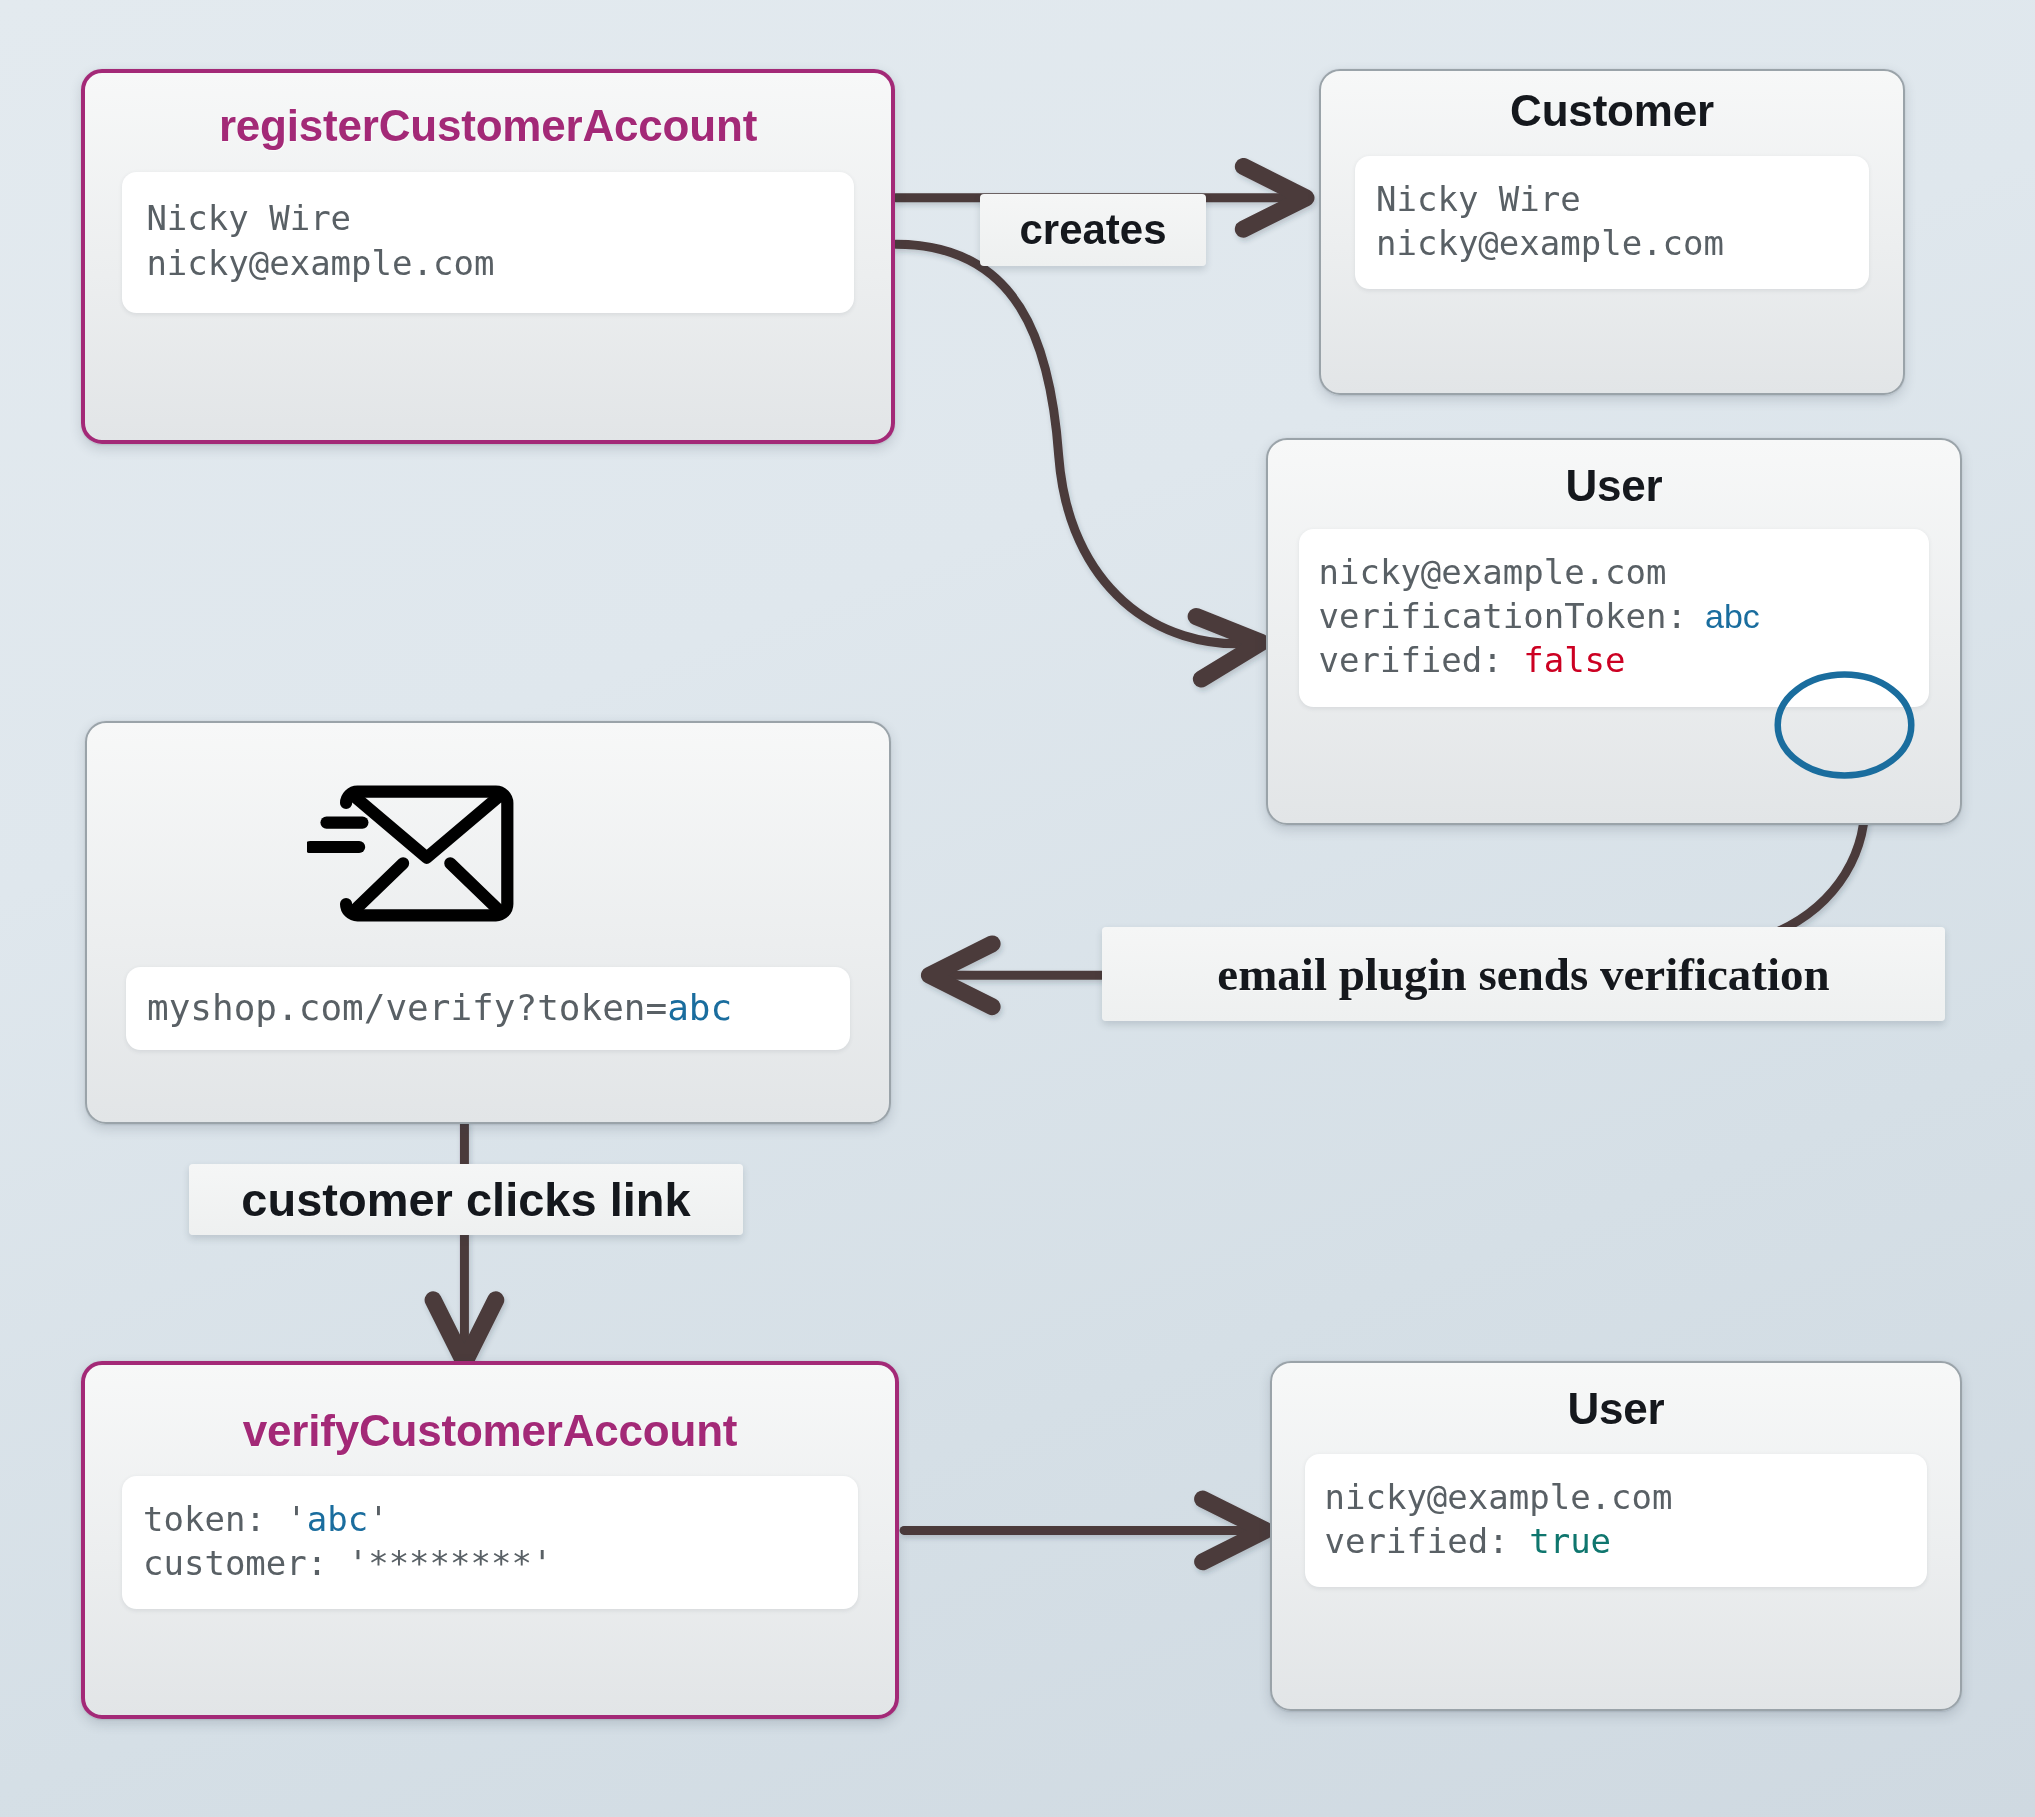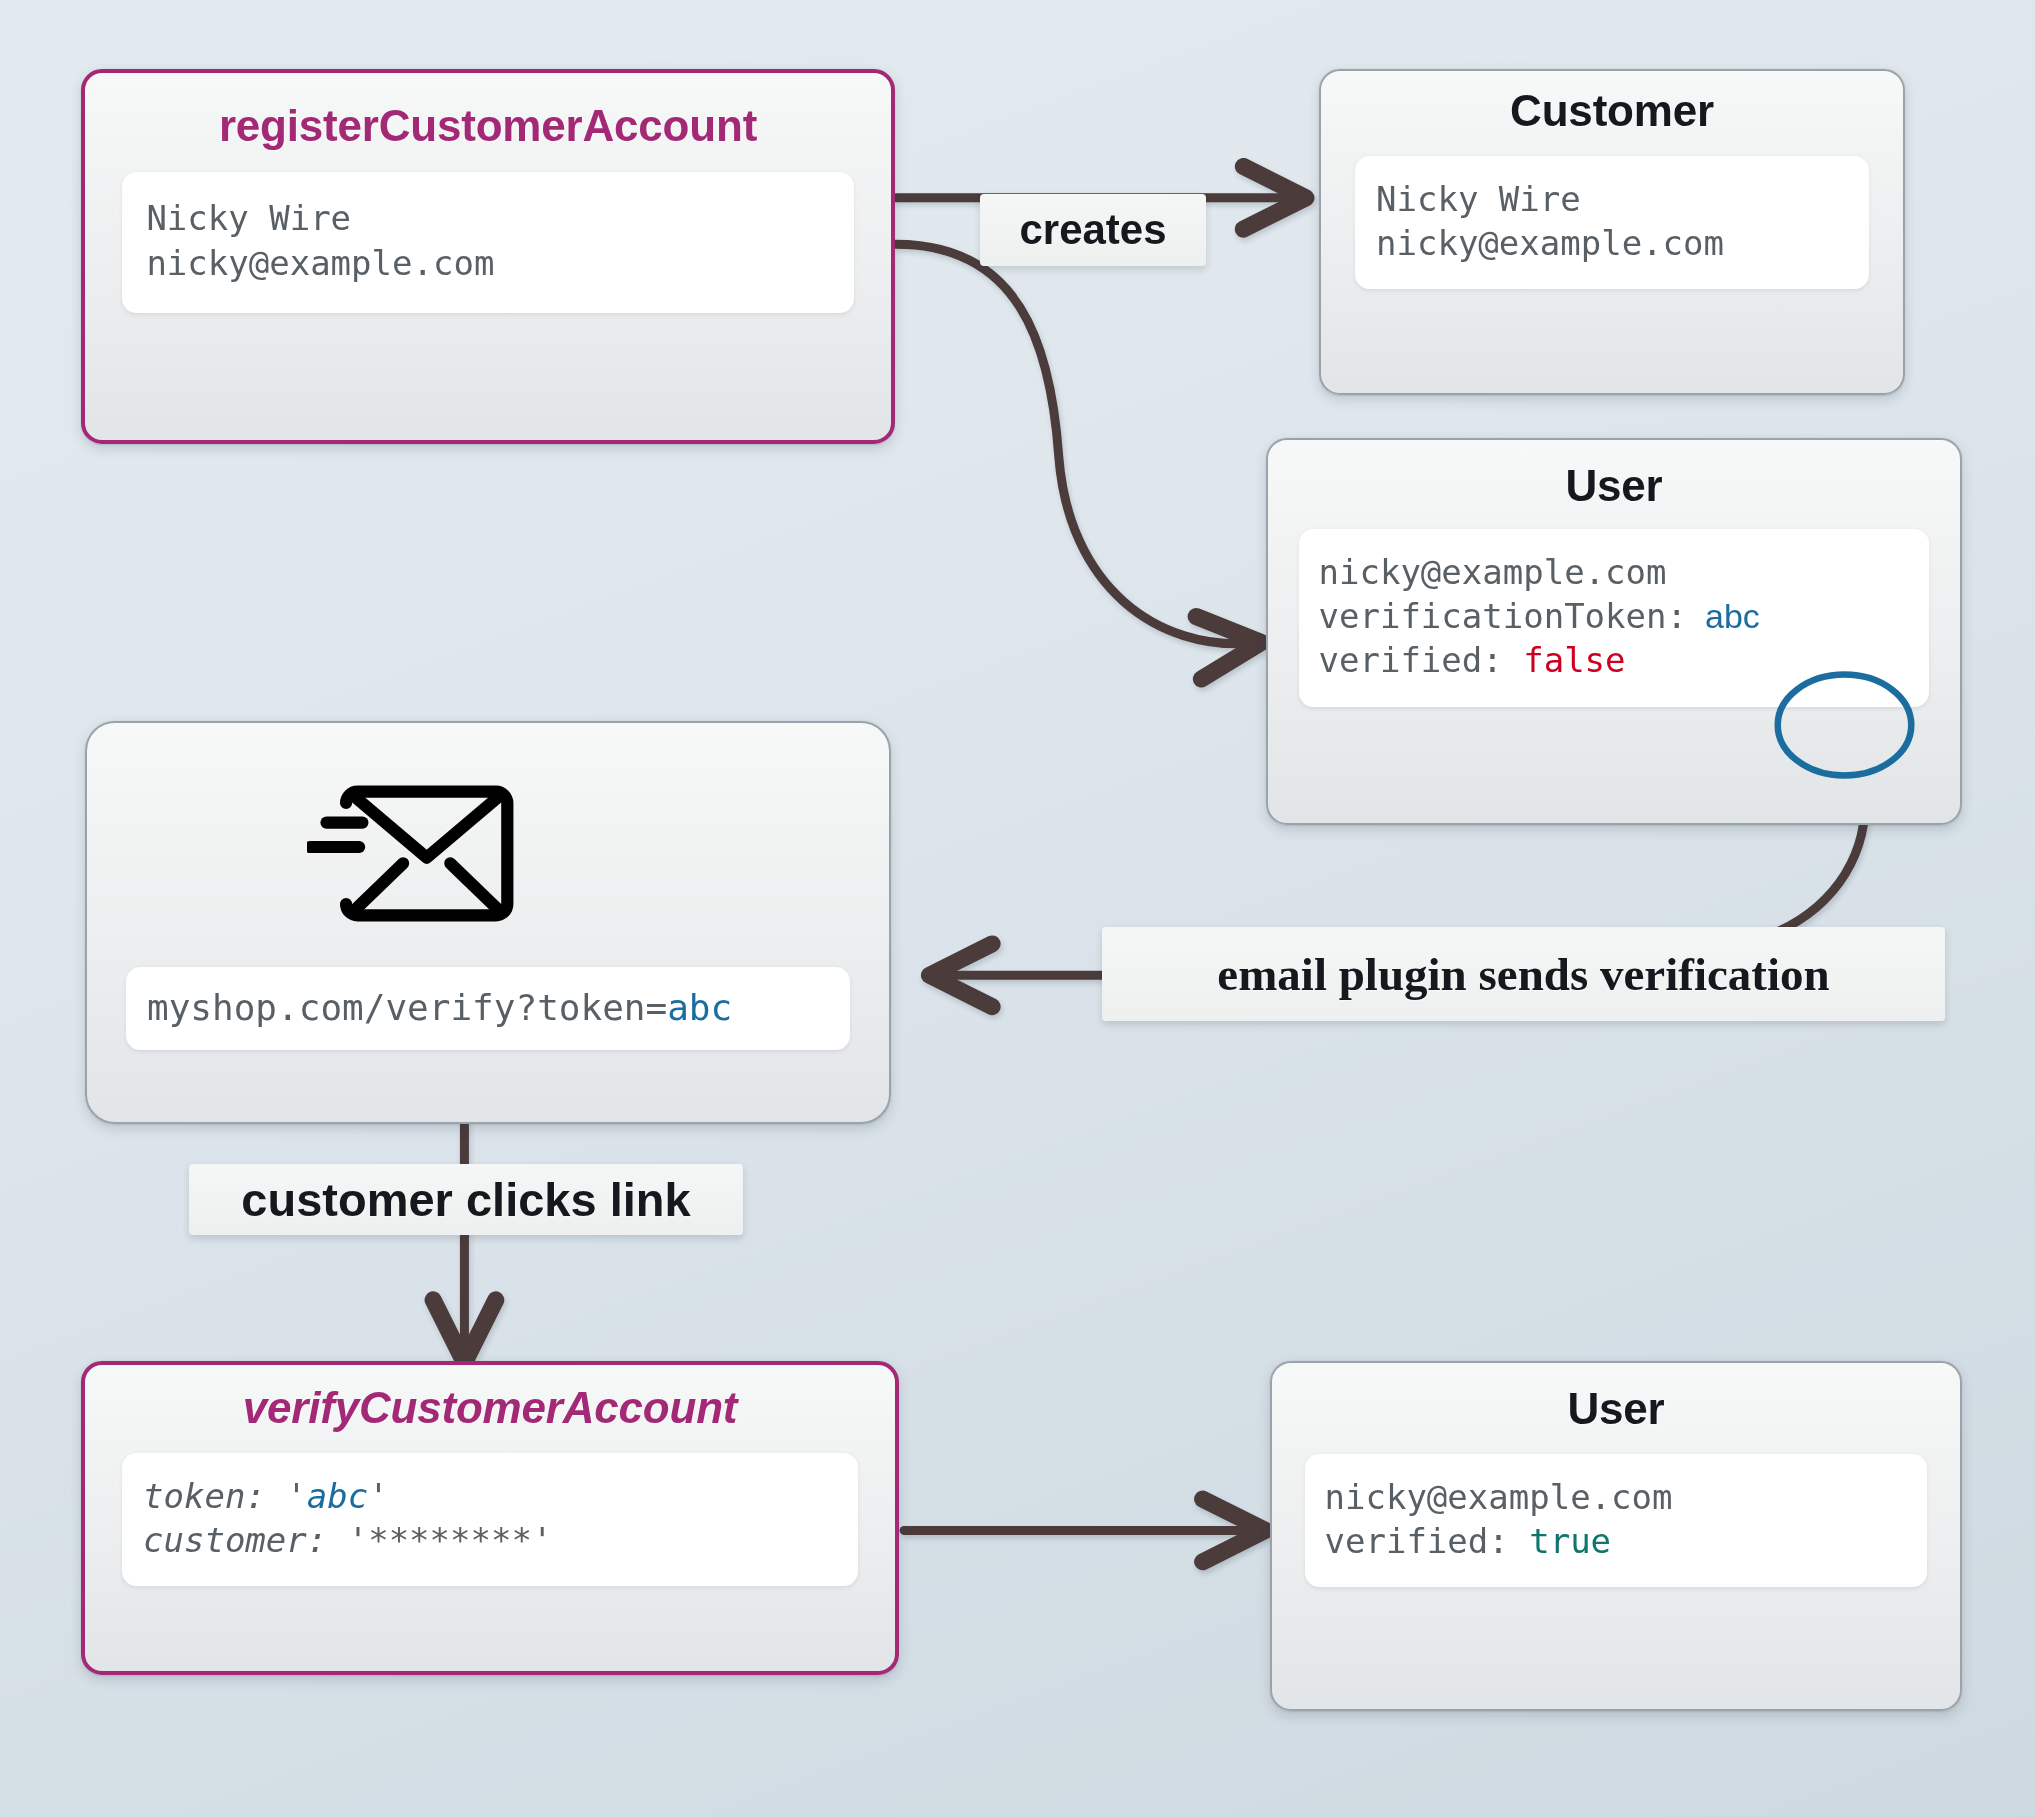--- a/index.html
+++ b/index.html
@@ -153,21 +153,21 @@
       <span class="line">nicky@example.com</span>
       <span class="line"><span>verificationToken:</span><span class="tok-blue" style="font-family:'Liberation Sans',sans-serif; margin-left:18px;">abc</span></span>
       <span class="line"><span>verified: </span><span class="tok-false">false</span></span>
     </div>
   </div>
 
   <svg class="token-ellipse" style="left:1771px; top:668px; width:147px; height:114px;" viewBox="0 0 180 140" xmlns="http://www.w3.org/2000/svg">
     <ellipse cx="90" cy="70" rx="82" ry="62" fill="none" stroke="#1a6d9e" stroke-width="8"></ellipse>
   </svg>
 
-  <div class="node plain" style="left:85px; top:721px; width:806px; height:403px; padding:0;border-radius:30px;">
+  <div class="node plain" style="left:85px; top:721px; width:806px; height:403px; padding:0;">
 
     <svg class="envelope-icon" style="left:220px; top:49px; width:228px; height:163px;" viewBox="0 0 280 200" xmlns="http://www.w3.org/2000/svg">
       <g fill="none" stroke="#000000" stroke-width="15" stroke-linecap="round" stroke-linejoin="round">
 
         <path d="M 48,38 A 14,14 0 0 1 62,24 L 232,24 A 14,14 0 0 1 246,38
                  L 246,162 A 14,14 0 0 1 232,176 L 62,176 A 14,14 0 0 1 48,162"></path>
 
         <path d="M 56,28 L 147,105 L 238,28"></path>
 
         <path d="M 56,172 L 118,112"></path>
@@ -176,21 +176,21 @@
         <path d="M 24,62 L 68,62"></path>
         <path d="M 4,92 L 64,92"></path>
       </g>
     </svg>
 
     <div class="panel" style="position:absolute; left:39px; top:244px; width:calc(100% - 78px); padding:18px 21px; font-size:36px;">
       <span class="line"><span>myshop.com/verify?token=</span><span class="tok-blue">abc</span></span>
     </div>
   </div>
 
-  <div class="node accent" style="left:81px; top:1361px; width:818px; height:314px; padding:18px 37px;font-style:italic;">
+  <div class="node accent" style="left:81px; top:1361px; width:818px; height:358px; padding:41px 37px;">
     <div class="node-title pink">verifyCustomerAccount</div>
     <div class="panel" style="margin-top:19.5px; width:100%; padding:21px 21px 24.4px 21px;">
       <span class="line"><span>token: </span><span>'</span><span class="tok-blue">abc</span><span>'</span></span>
       <span class="line"><span>customer: </span><span>'********'</span></span>
     </div>
   </div>
 
   <div class="node plain" style="left:1270px; top:1361px; width:692px; height:350px; padding:21px 33px;">
     <div class="node-title dark">User</div>
     <div class="panel" style="margin-top:19.5px; width:100%; padding:21px 19.5px 24.4px 19.5px;">

